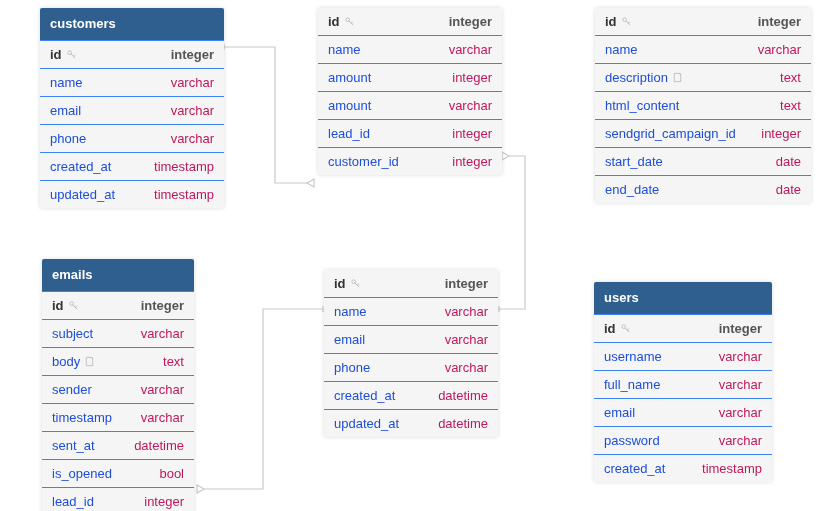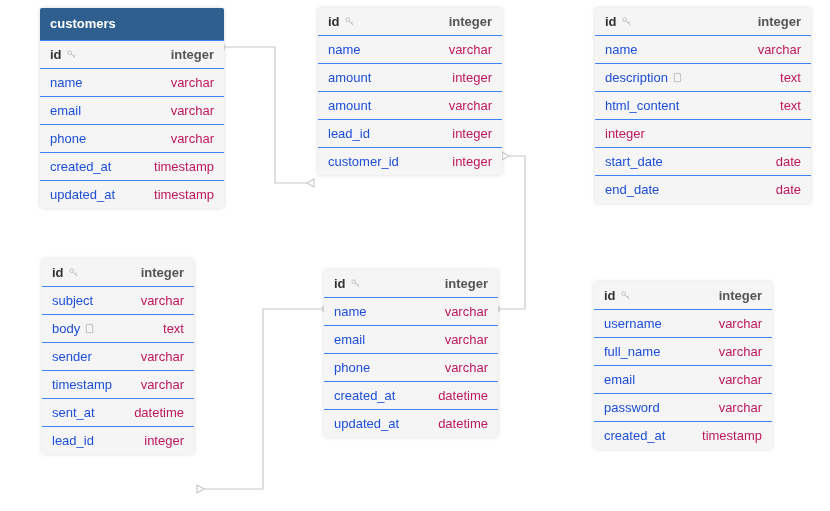--- a/index.html
+++ b/index.html
@@ -198,36 +198,40 @@
           </span>
           <span class="col-type">text</span>
         </div>
         <div class="row">
           <span class="col-name">
             <span>html_content</span>
           </span>
           <span class="col-type">text</span>
         </div>
         <div class="row">
+          <span class="col-name">
+            <span>sendgrid_campaign_id</span>
+          </span>
           <span class="col-type">integer</span>
         </div>
         <div class="row">
           <span class="col-name">
             <span>start_date</span>
           </span>
           <span class="col-type">date</span>
         </div>
         <div class="row">
           <span class="col-name">
             <span>end_date</span>
           </span>
           <span class="col-type">date</span>
         </div>
       </div>
       <div class="table" style="left: 42px; top: 259px; width: 152px;">
+        <div class="table-header">emails</div>
         <div class="row pk">
           <span class="col-name">
             <span>id</span>
             <span class="key-icon">
               <svg viewBox="0 0 24 24">
                 <circle cx="8" cy="8" r="4"></circle>
                 <path d="M11 11 L20 20 M17 17 L20 14 M15 15 L18 12"></path>
               </svg>
             </span>
           </span>
@@ -263,20 +267,26 @@
           <span class="col-type">varchar</span>
         </div>
         <div class="row">
           <span class="col-name">
             <span>sent_at</span>
           </span>
           <span class="col-type">datetime</span>
         </div>
         <div class="row">
           <span class="col-name">
+            <span>is_opened</span>
+          </span>
+          <span class="col-type">bool</span>
+        </div>
+        <div class="row">
+          <span class="col-name">
             <span>lead_id</span>
           </span>
           <span class="col-type">integer</span>
         </div>
       </div>
       <div class="table" style="left: 324px; top: 270px; width: 174px;">
         <div class="row pk">
           <span class="col-name">
             <span>id</span>
             <span class="key-icon">
@@ -313,20 +323,21 @@
           <span class="col-type">datetime</span>
         </div>
         <div class="row">
           <span class="col-name">
             <span>updated_at</span>
           </span>
           <span class="col-type">datetime</span>
         </div>
       </div>
       <div class="table" style="left: 594px; top: 282px; width: 178px;">
+        <div class="table-header">users</div>
         <div class="row pk">
           <span class="col-name">
             <span>id</span>
             <span class="key-icon">
               <svg viewBox="0 0 24 24">
                 <circle cx="8" cy="8" r="4"></circle>
                 <path d="M11 11 L20 20 M17 17 L20 14 M15 15 L18 12"></path>
               </svg>
             </span>
           </span>

